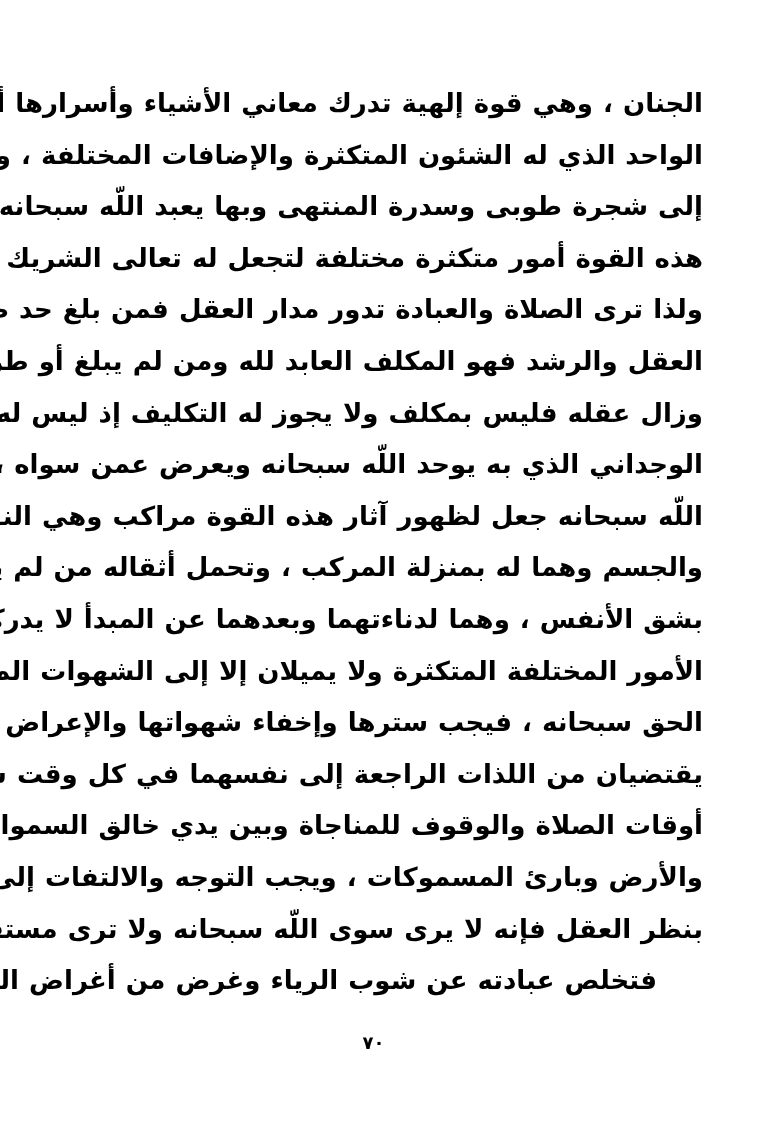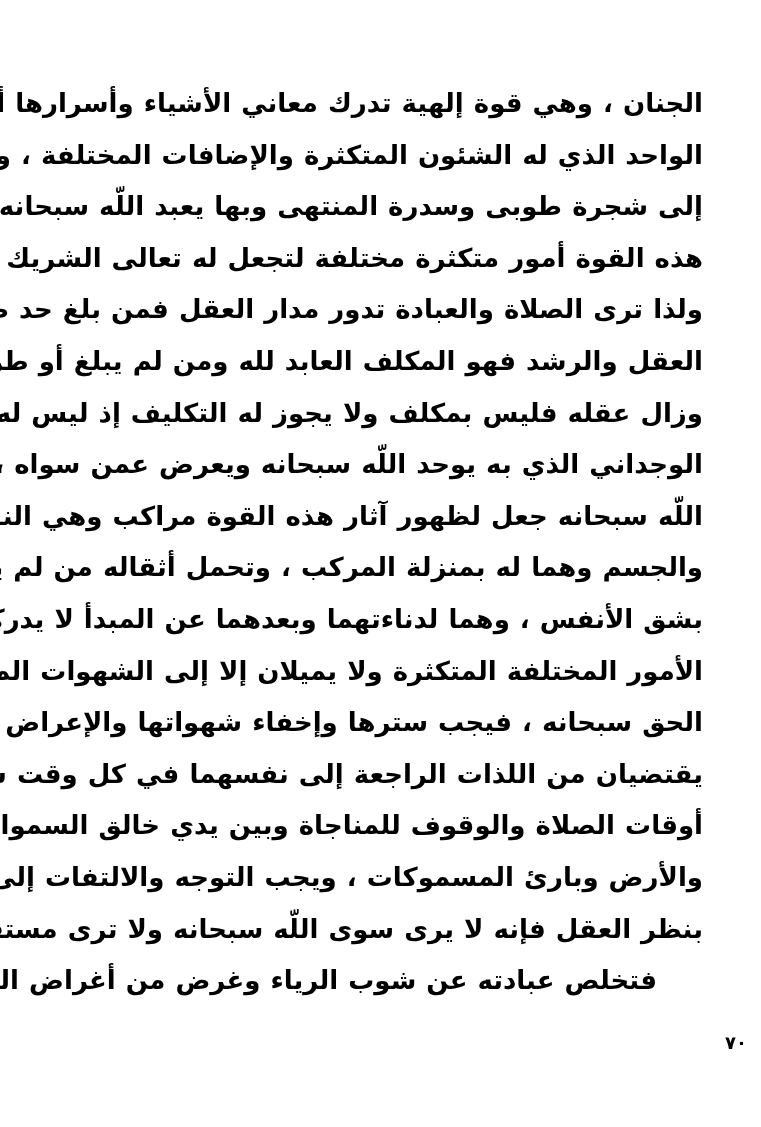--- a/index.html
+++ b/index.html
@@ -39,21 +39,21 @@
     text-align: right;
     text-align-last: right;
     -moz-text-align-last: right;
     padding-right: 46px;
   }
   .page-number {
     position: absolute;
     top: 1032px;
     left: 0;
     right: 14px;
-    text-align: right;
+    text-align: center;
     direction: rtl;
     color: #000000;
     font-size: 18px;
     font-weight: 700;
     letter-spacing: 2px;
   }
 </style>
 </head>
 <body>
 

